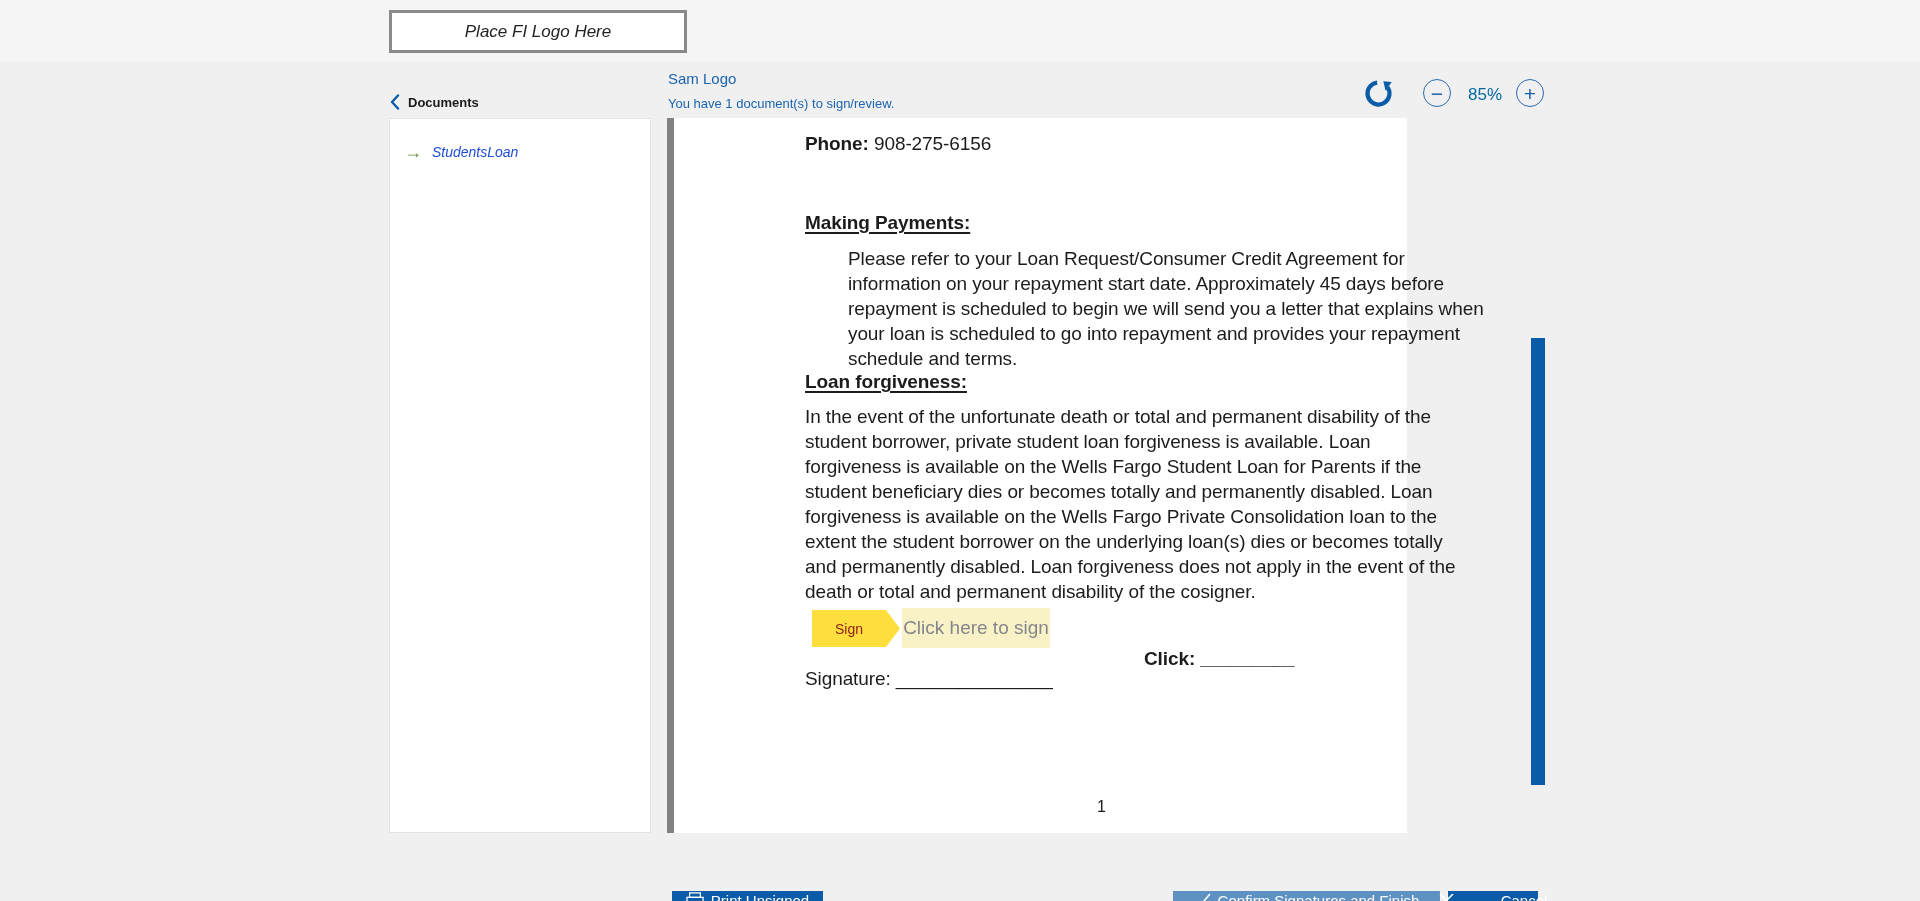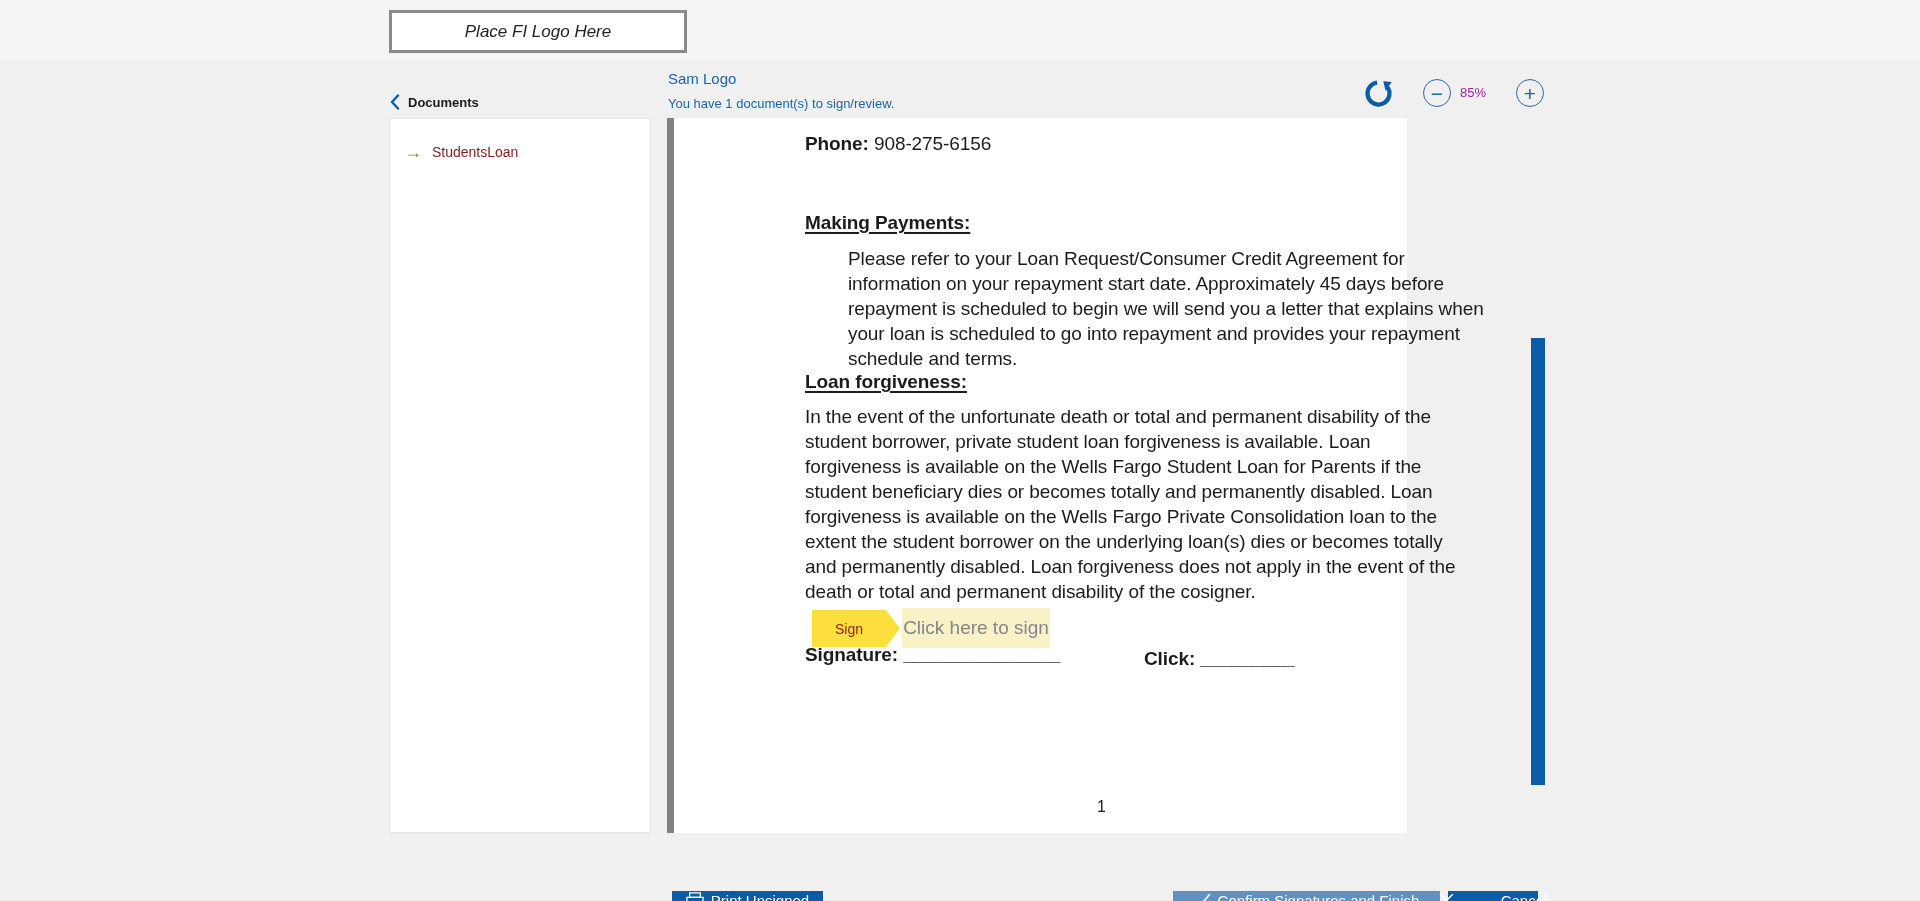--- a/index.html
+++ b/index.html
@@ -40,34 +40,34 @@
   .refresh-btn { position:absolute; left:1362px; top:77px; width:33px; height:33px; cursor:pointer; }
   .circle-btn {
     position:absolute; top:79px; width:28px; height:28px; border-radius:50%;
     border:1.5px solid #2a6bae; color:#1b64ad;
     display:flex; align-items:center; justify-content:center;
     font-size:21px; font-weight:300; line-height:1; cursor:pointer; background:transparent;
   }
   .zoom-minus { left:1423px; }
   .zoom-plus  { left:1516px; }
   .zoom-level {
-    position:absolute; left:1460px; top:85px; width:50px; text-align:left;
-    font-size:13px; color:#a21caf;
+    position:absolute; left:1460px; top:85px; width:50px; text-align:center;
+    font-size:17px; color:#0369a1;
   }
   
   .sidebar {
     position:absolute; left:389px; top:118px; width:262px; height:715px;
     background:#ffffff; border:1px solid #e3e3e3;
   }
   .doc-item {
     position:absolute; left:14px; top:24px;
     display:flex; align-items:center; gap:10px; cursor:pointer;
   }
   .doc-item .arrow { color:#6f9242; font-size:18px; line-height:1; }
-  .doc-item .label { font-size:14px; color:#7f1d1d; }
+  .doc-item .label { font-size:14px; color:#1d4ed8;font-style:italic; }
   
   .doc-scrollbar-left {
     position:absolute; left:667px; top:118px; width:7px; height:715px;
     background:#828282;
   }
   .doc-page {
     position:absolute; left:674px; top:118px; width:733px; height:715px;
     background:#ffffff;
   }
   .doc-scroll-thumb {
@@ -76,21 +76,21 @@
   }
   .doc-text { position:absolute; font-size:19px; line-height:25px; color:#1c1c1c; letter-spacing:-0.1px; }
   .doc-heading { font-weight:bold; text-decoration:underline; text-decoration-thickness:2px; text-underline-offset:3px; }
   .pre { white-space:pre-line; width:720px; }
   .phone-line { left:131px; top:13px; }
   .phone-line b { font-weight:bold; }
   .h1 { left:131px; top:92px; }
   .p1 { left:141px; top:128px;margin-left:33px; }
   .h2 { left:131px; top:251px; }
   .p2 { left:131px; top:286px; }
-  .sig-line  { left:131px; top:524px; font-weight:bold; }
+  .sig-line  { left:131px; top:548px; font-weight:normal; }
   .date-line { left:470px; top:528px; font-weight:bold; }
   .page-num  { left:0; top:676px; width:855px; text-align:center; font-size:16px; }
   
   .sign-tab {
     position:absolute; left:138px; top:492px; width:88px; height:37px;
     background:#ffdf3d; cursor:pointer;
     clip-path:polygon(0 0, 74px 0, 88px 50%, 74px 100%, 0 100%);
     display:flex; align-items:center; justify-content:center;
   }
   .sign-tab span { font-size:14px; color:#8f1a1c; margin-right:14px; }

